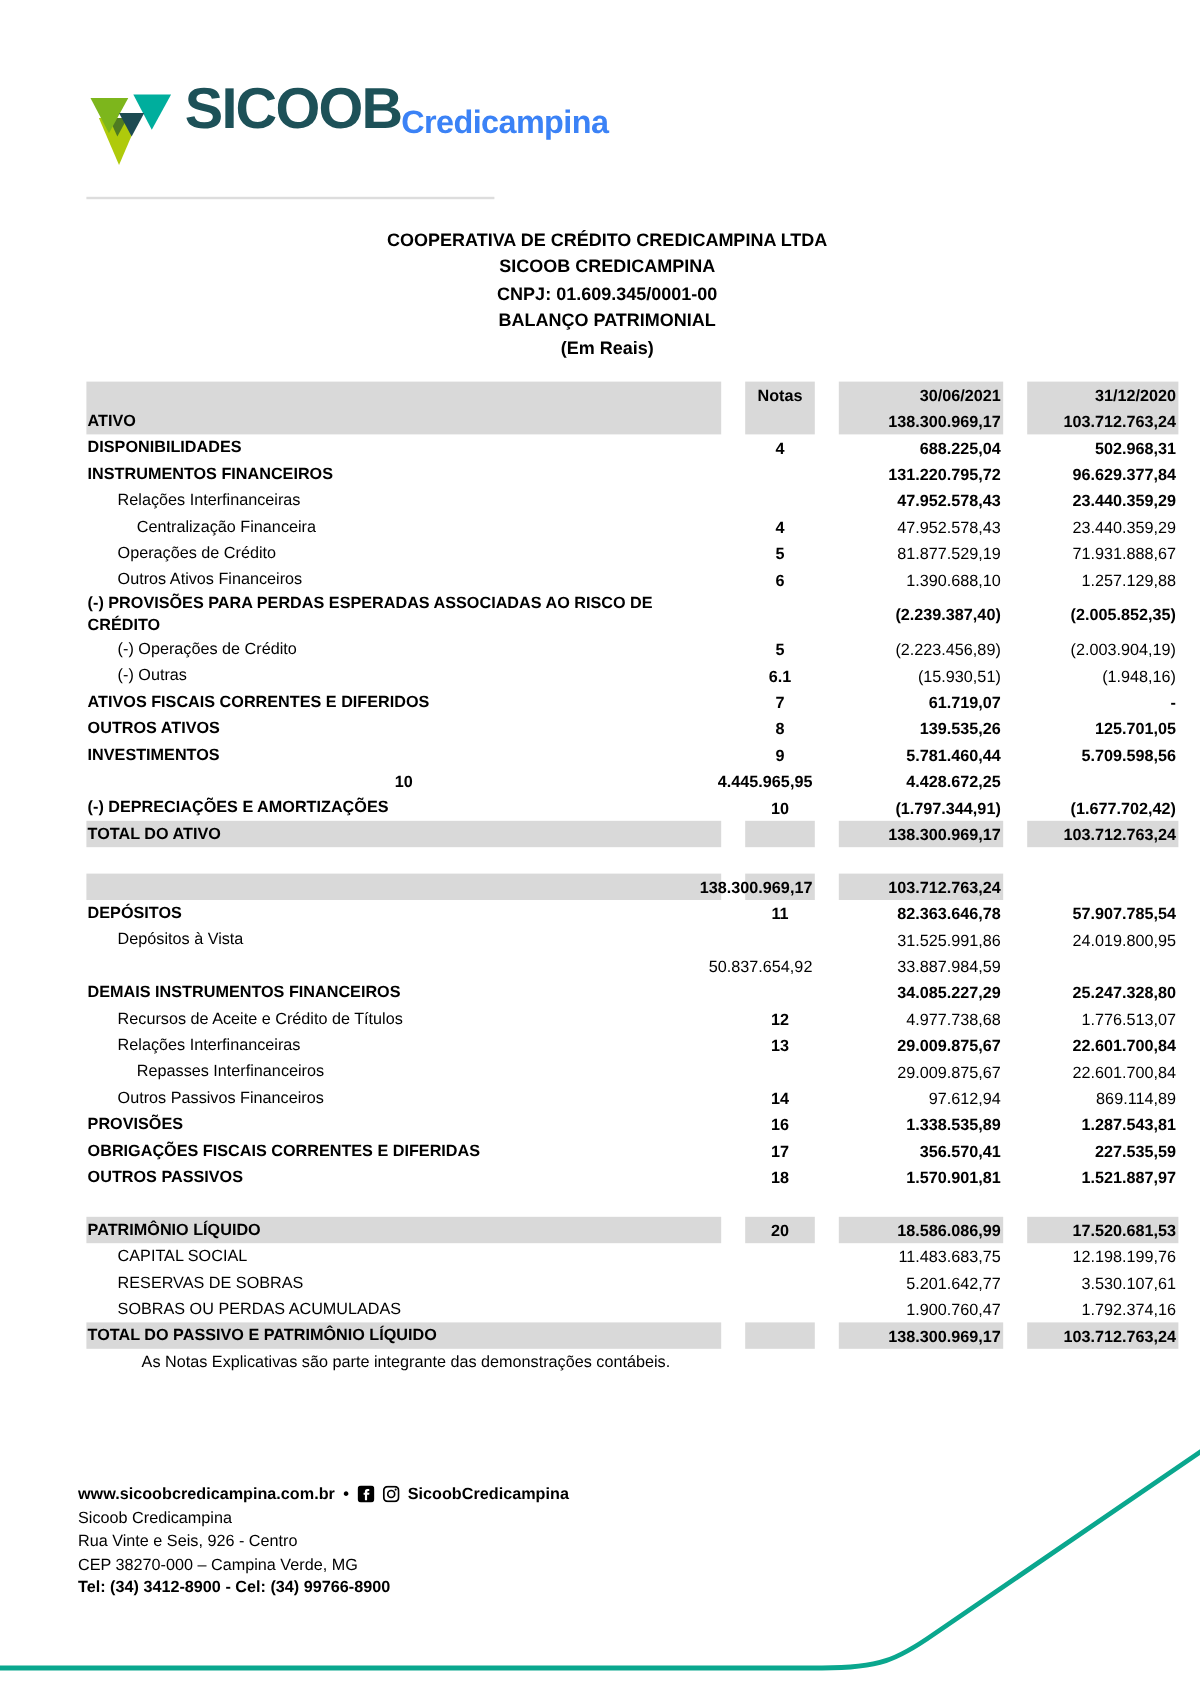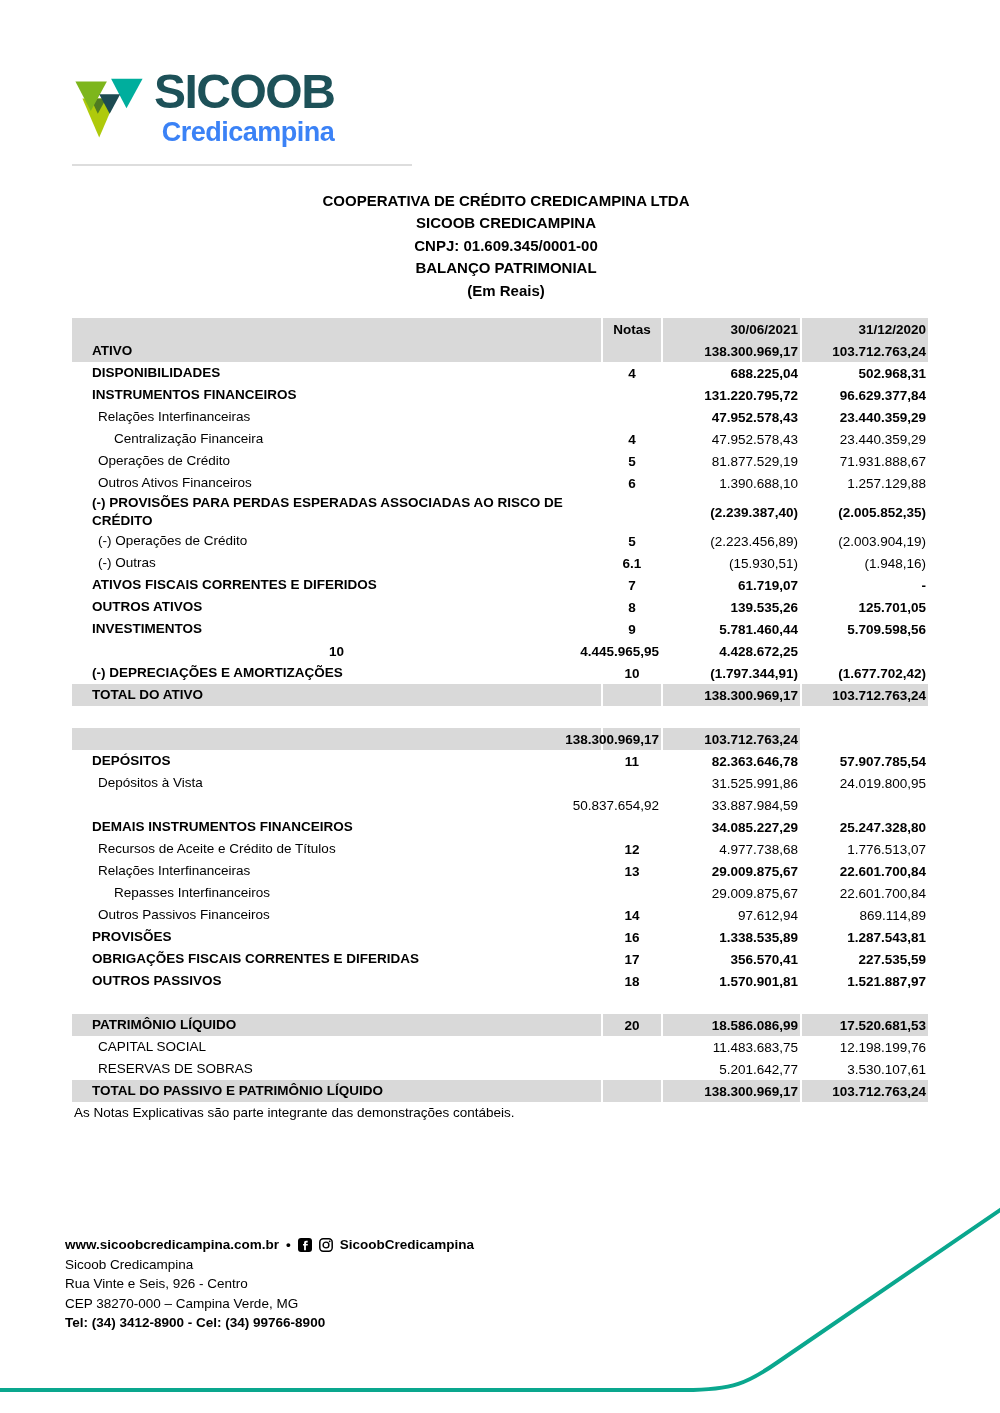--- a/index.html
+++ b/index.html
@@ -2,44 +2,44 @@
 <html><head>
 <meta charset="utf-8">
 <style>
   html,body{margin:0;padding:0;background:#ffffff;}
   body{width:1000px;height:1413px;position:relative;font-family:"Liberation Sans",sans-serif;color:#000;}
   .page{position:absolute;inset:0;overflow:hidden;background:#fff;}
 
   
   .logo-block{position:absolute;left:74px;top:68px;display:flex;align-items:flex-start;gap:10px;}
   .logo-mark{width:70px;height:66px;margin-top:8px;}
-  .logo-text{display:flex;flex-direction:column;align-items:flex-end;}
+  .logo-text{display:flex;flex-direction:row;align-items:flex-end;}
   .brand{font-size:48px;font-weight:bold;letter-spacing:-1.5px;line-height:1.0;}
   .subbrand{font-size:27px;font-weight:bold;letter-spacing:-0.5px;line-height:1.0;margin-top:3px;}
   .logo-underline{position:absolute;left:72px;top:164px;width:340px;height:2px;background:#dddddd;}
 
   
   .doc-header{position:absolute;left:72px;top:190px;width:868px;text-align:center;
               font-weight:bold;font-size:15px;line-height:22.4px;}
 
   
   .table-wrap{position:absolute;left:72px;top:318px;width:868px;font-size:13.5px;}
-  .trow{display:grid;grid-template-columns:529px 58px 137px 126px;column-gap:2px;min-height:22px;}
+  .trow{display:grid;grid-template-columns:529px 58px 137px 126px;column-gap:20px;min-height:22px;}
   .trow.gap{margin-top:22px;}
   .trow > div{display:flex;align-items:center;min-height:22px;}
   .trow.gray > div{background:#D9D9D9;}
-  .c-label{padding-left:20px;white-space:pre-line;line-height:18px;}
+  .c-label{padding-left:1px;white-space:pre-line;line-height:18px;}
   .ind1 .c-label{padding-left:26px;}
   .ind2 .c-label{padding-left:42px;}
   .c-note{justify-content:center;font-weight:bold;}
   .c-val{justify-content:flex-end;padding-right:2px;}
   .b{font-weight:bold;}
   .thead .c-note,.thead .c-val{font-weight:bold;}
 
-  .footnote{margin-top:3px;padding-left:2px;font-size:13.5px;}
+  .footnote{margin-top:3px;padding-left:2px;font-size:13.5px;margin-left:44px;}
 
   
   .footer{position:absolute;left:65px;top:1236px;font-size:13.5px;line-height:18.5px;}
   .footer .line{margin-bottom:1px;}
   .social-line{display:flex;align-items:center;gap:7px;font-weight:bold;}
   .icon{display:inline-flex;width:14px;height:14px;}
   .icon svg{width:14px;height:14px;}
 
   
   .accent-curve{position:absolute;left:0;top:0;width:1000px;height:1413px;pointer-events:none;}
@@ -449,20 +449,32 @@
         <div class="trow ind1 ">
           <div class="c-label"><span>RESERVAS DE SOBRAS</span></div>
           <div class="c-note">
             <span class="b"></span>
           </div>
           <div class="c-val">
             <span>5.201.642,77</span>
           </div>
           <div class="c-val">
             <span>3.530.107,61</span>
+          </div>
+        </div>
+        <div class="trow ind1 ">
+          <div class="c-label"><span>SOBRAS OU PERDAS ACUMULADAS</span></div>
+          <div class="c-note">
+            <span class="b"></span>
+          </div>
+          <div class="c-val">
+            <span>1.900.760,47</span>
+          </div>
+          <div class="c-val">
+            <span>1.792.374,16</span>
           </div>
         </div>
         <div class="trow gray ">
           <div class="c-label"><span class="b">TOTAL DO PASSIVO E PATRIMÔNIO LÍQUIDO</span></div>
           <div class="c-note">
             <span class="b"></span>
           </div>
           <div class="c-val">
             <span class="b">138.300.969,17</span>
           </div>

